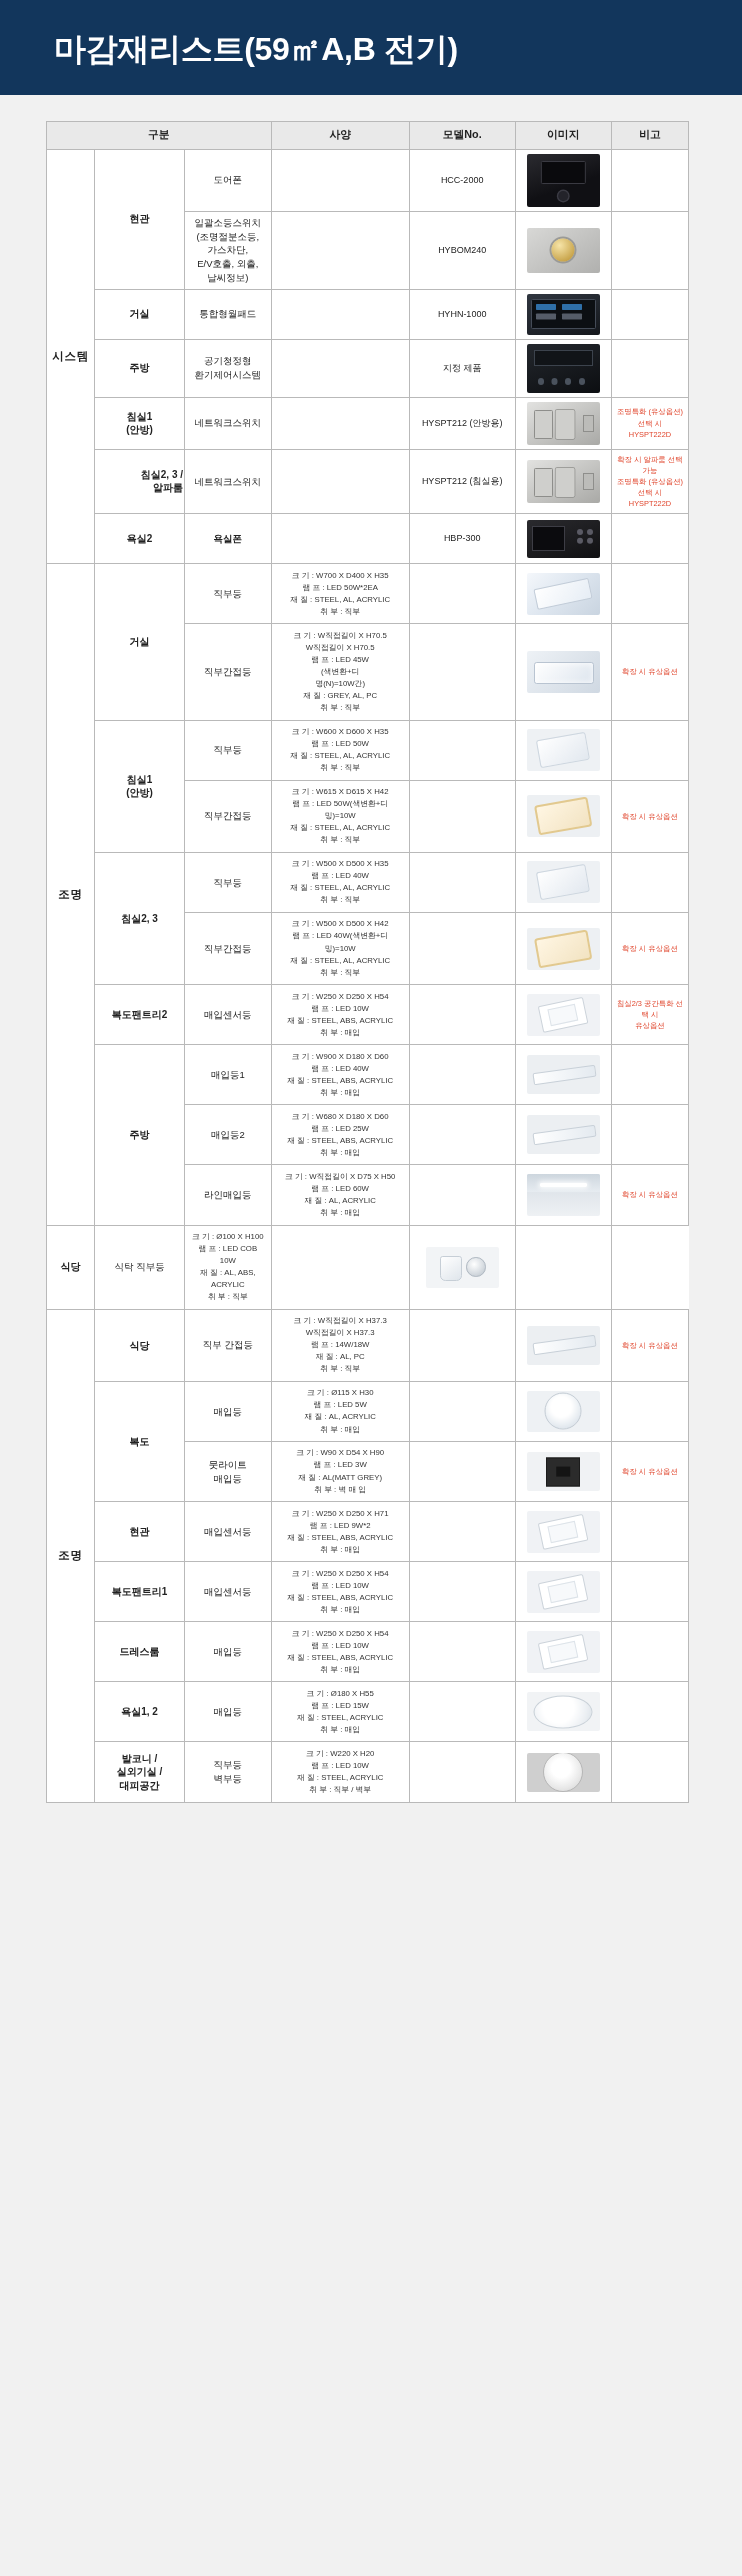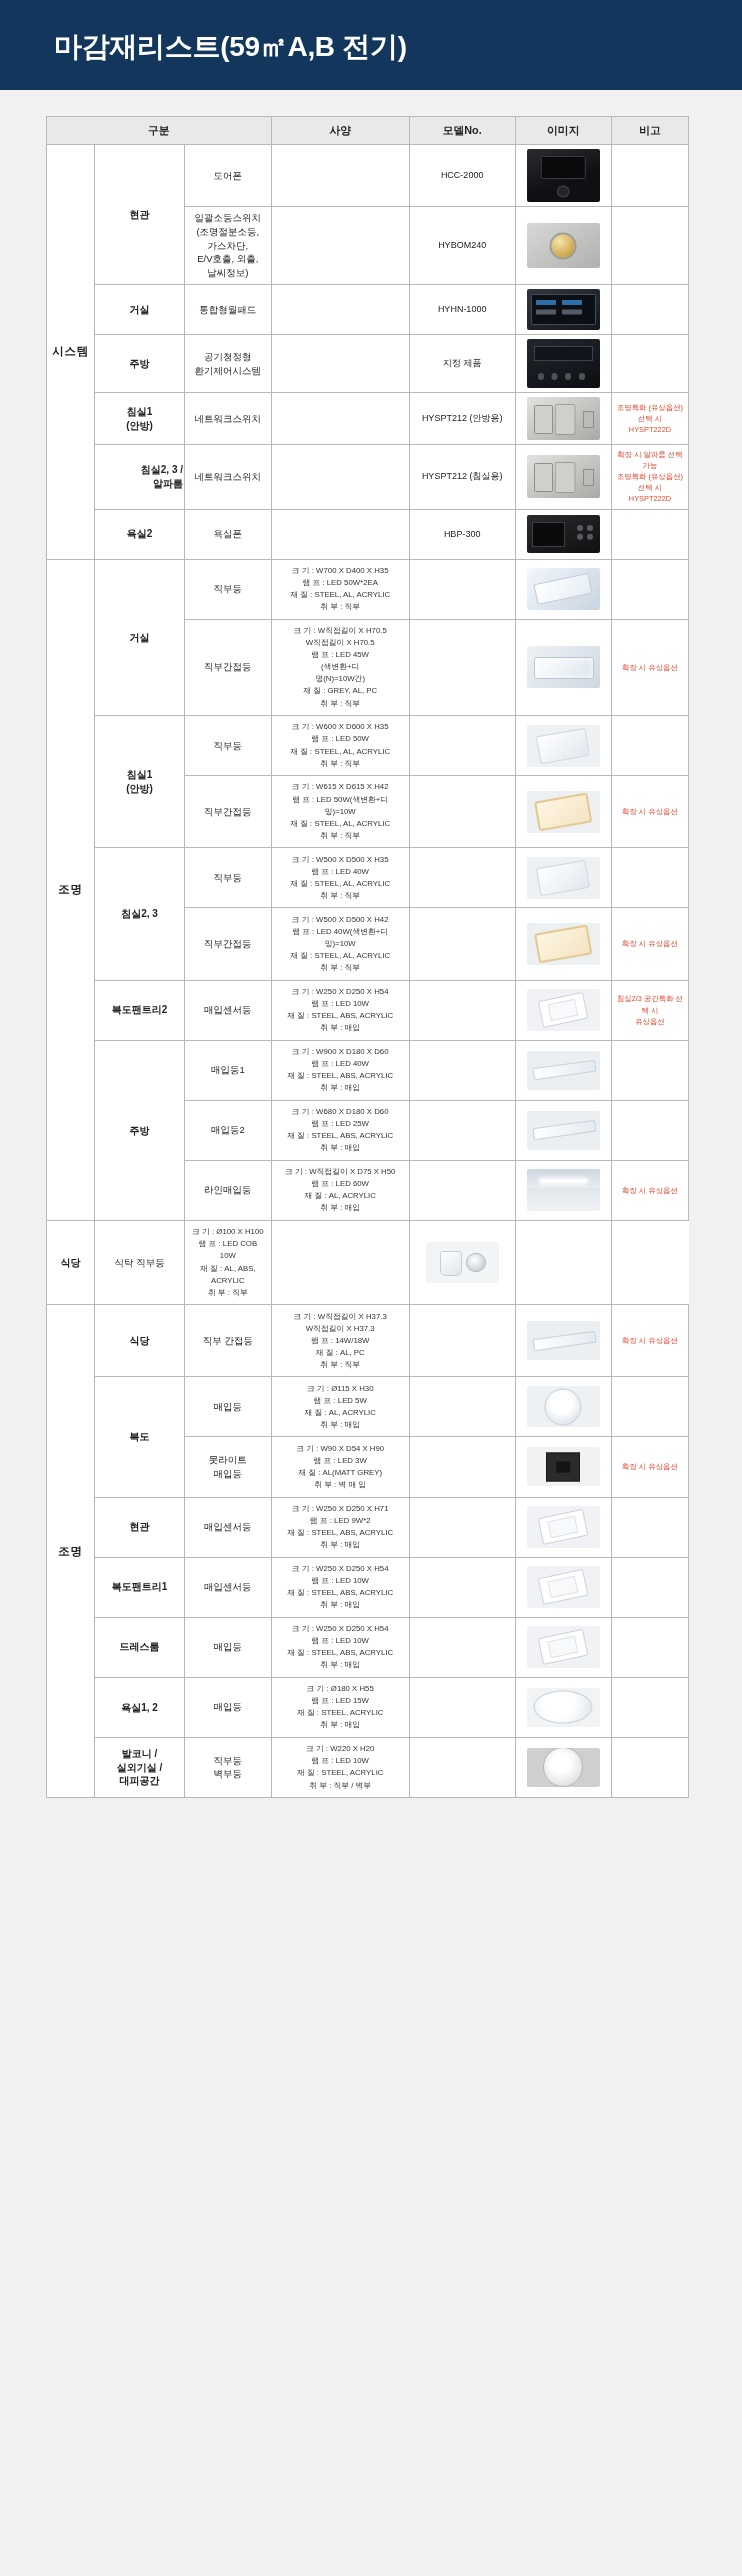--- a/index.html
+++ b/index.html
@@ -22,21 +22,21 @@
     padding: 31px 54px 27px 54px;
   }
   .header .sub {
     font-size: 13px;
     letter-spacing: 0.3px;
     margin-bottom: 9.5px;
     font-weight: 400;
     opacity: .95;
   }
   .header .title {
-    font-size: 28px;
+    font-size: 32px;
     font-weight: 700;
     letter-spacing: -0.3px;
     line-height: 1.15;
   }
   
   .table-wrap {
     padding: 26px 54px 0 46px;
   }
   table.spec {
     width: 100%;
@@ -258,21 +258,21 @@
             <td class="model" style="white-space: pre-line;">HYSPT212 (침실용)</td>
             <td class="image">
               <div class="thumb t-netswitch"></div>
             </td>
             <td class="note">확장 시 알파룸 선택 가능
 조명특화 (유상옵션) 선택 시
 HYSPT222D</td>
           </tr>
           <tr>
             <td class="cat2" rowspan="1" style="white-space: pre-line;">욕실2</td>
-            <td class="item" style="white-space: pre-line;">욕실폰</td>
+            <td class="item" style="white-space: pre-line; font-weight: bold;">욕실폰</td>
             <td class="spec"></td>
             <td class="model" style="white-space: pre-line;">HBP-300</td>
             <td class="image">
               <div class="thumb t-bathphone"></div>
             </td>
             <td class="note"></td>
           </tr>
           <tr>
             <td class="cat1" rowspan="10">조명</td>
             <td class="cat2" rowspan="2" style="white-space: pre-line;">거실</td>

